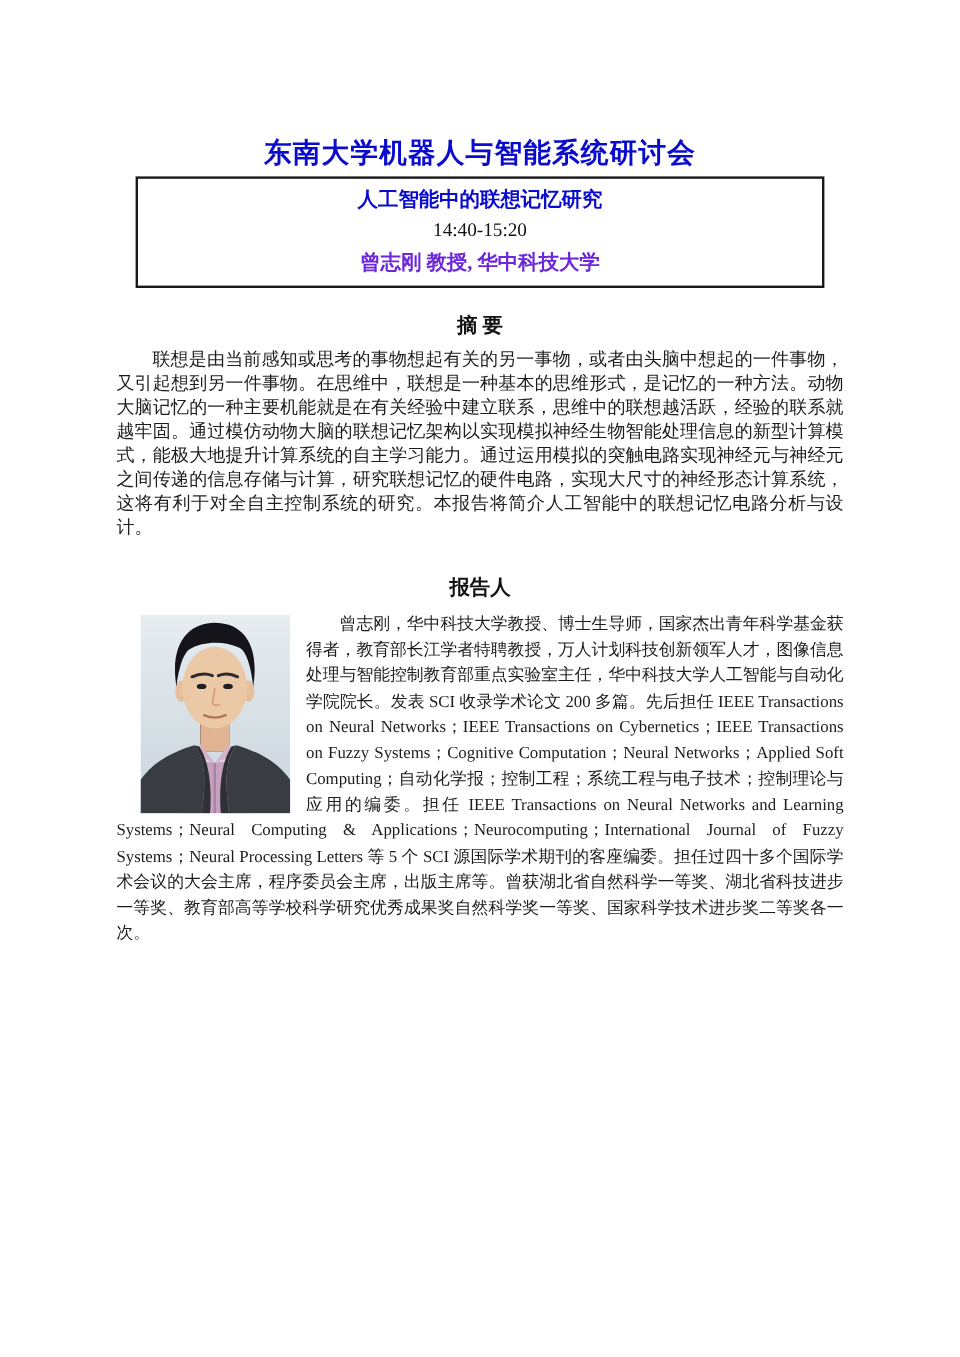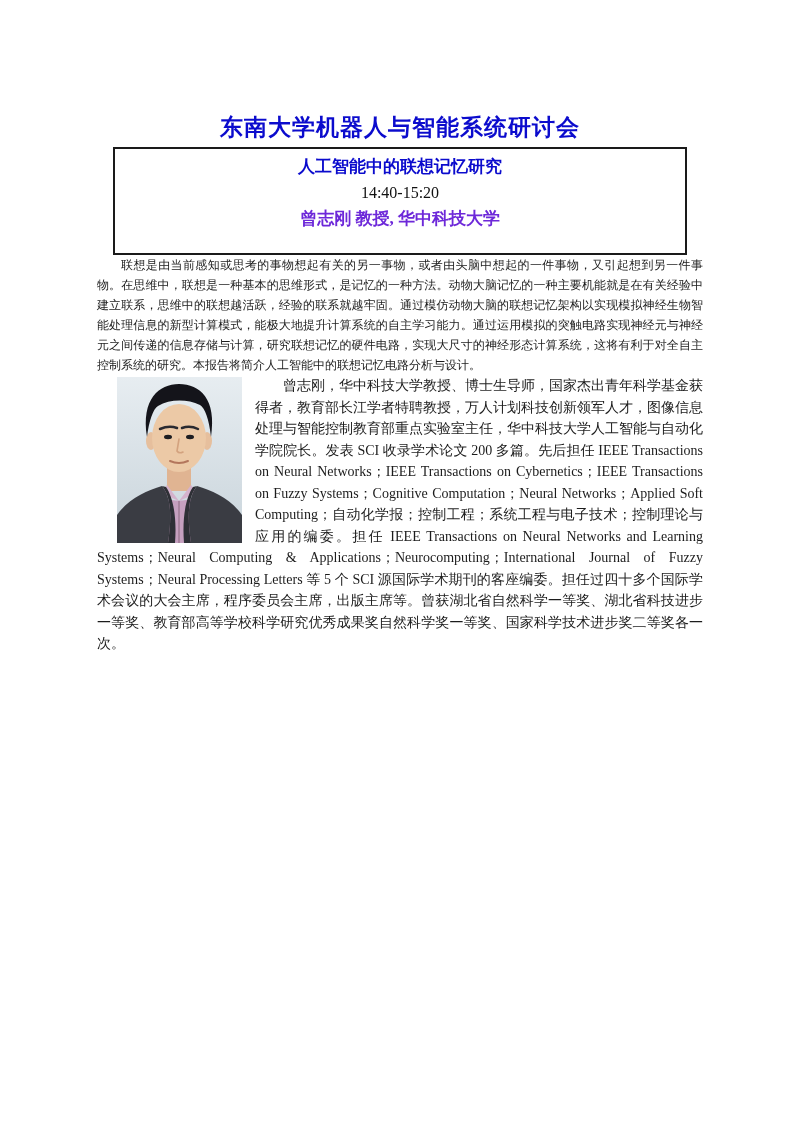--- a/index.html
+++ b/index.html
@@ -23,21 +23,21 @@
     font-size: 23px;
     line-height: 28px;
     font-weight: bold;
     color: var(--accent);
     letter-spacing: 1px;
   }
   .header-box {
     width: 574px;
     margin: 0 auto;
     border: 2px solid #1a1a1a;
-    padding: 5px 10px 21px 10px;
+    padding: 5px 10px 6px 10px;
     text-align: center;
   }
   .talk-title {
     font-size: 17px;
     line-height: 26px;
     font-weight: bold;
     color: var(--accent);
   }
   .talk-time {
     font-size: 16px;
@@ -59,21 +59,21 @@
     font-weight: bold;
     color: #111111;
   }
   .speaker-heading {
     margin-top: 30px;
     margin-bottom: 10px;
   }
   .abstract-body {
     width: 606px;
     margin: 0 auto;
-    font-size: 12px;
+    font-size: 15px;
     line-height: 20px;
     text-align: justify;
     text-indent: 2em;
     color: var(--ink);
   }
   .bio-wrap {
     width: 606px;
     margin: 0 auto;
   }
   .bio-wrap::after { content: ""; display: block; clear: both; }
@@ -100,23 +100,25 @@
 <div class="page">
 
   <h1 class="doc-title">东南大学机器人与智能系统研讨会</h1>
 
   <div class="header-box">
     <div class="talk-title">人工智能中的联想记忆研究</div>
     <div class="talk-time">14:40-15:20</div>
     <div class="talk-speaker">曾志刚 教授, 华中科技大学</div>
   </div>
 
+  <h2 class="section-heading">摘 要</h2>
 
   <p class="abstract-body">联想是由当前感知或思考的事物想起有关的另一事物，或者由头脑中想起的一件事物，又引起想到另一件事物。在思维中，联想是一种基本的思维形式，是记忆的一种方法。动物大脑记忆的一种主要机能就是在有关经验中建立联系，思维中的联想越活跃，经验的联系就越牢固。通过模仿动物大脑的联想记忆架构以实现模拟神经生物智能处理信息的新型计算模式，能极大地提升计算系统的自主学习能力。通过运用模拟的突触电路实现神经元与神经元之间传递的信息存储与计算，研究联想记忆的硬件电路，实现大尺寸的神经形态计算系统，这将有利于对全自主控制系统的研究。本报告将简介人工智能中的联想记忆电路分析与设计。</p>
 
+  <h2 class="section-heading speaker-heading">报告人</h2>
 
   <div class="bio-wrap">
     <div class="speaker-photo">
       <svg width="125" height="166" viewBox="0 0 125 166" xmlns="http://www.w3.org/2000/svg">
         <defs>
           <linearGradient id="bgGrad" x1="0" y1="0" x2="0" y2="1">
             <stop offset="0" stop-color="#e7edf1"></stop>
             <stop offset="1" stop-color="#c9d4db"></stop>
           </linearGradient>
         </defs>

